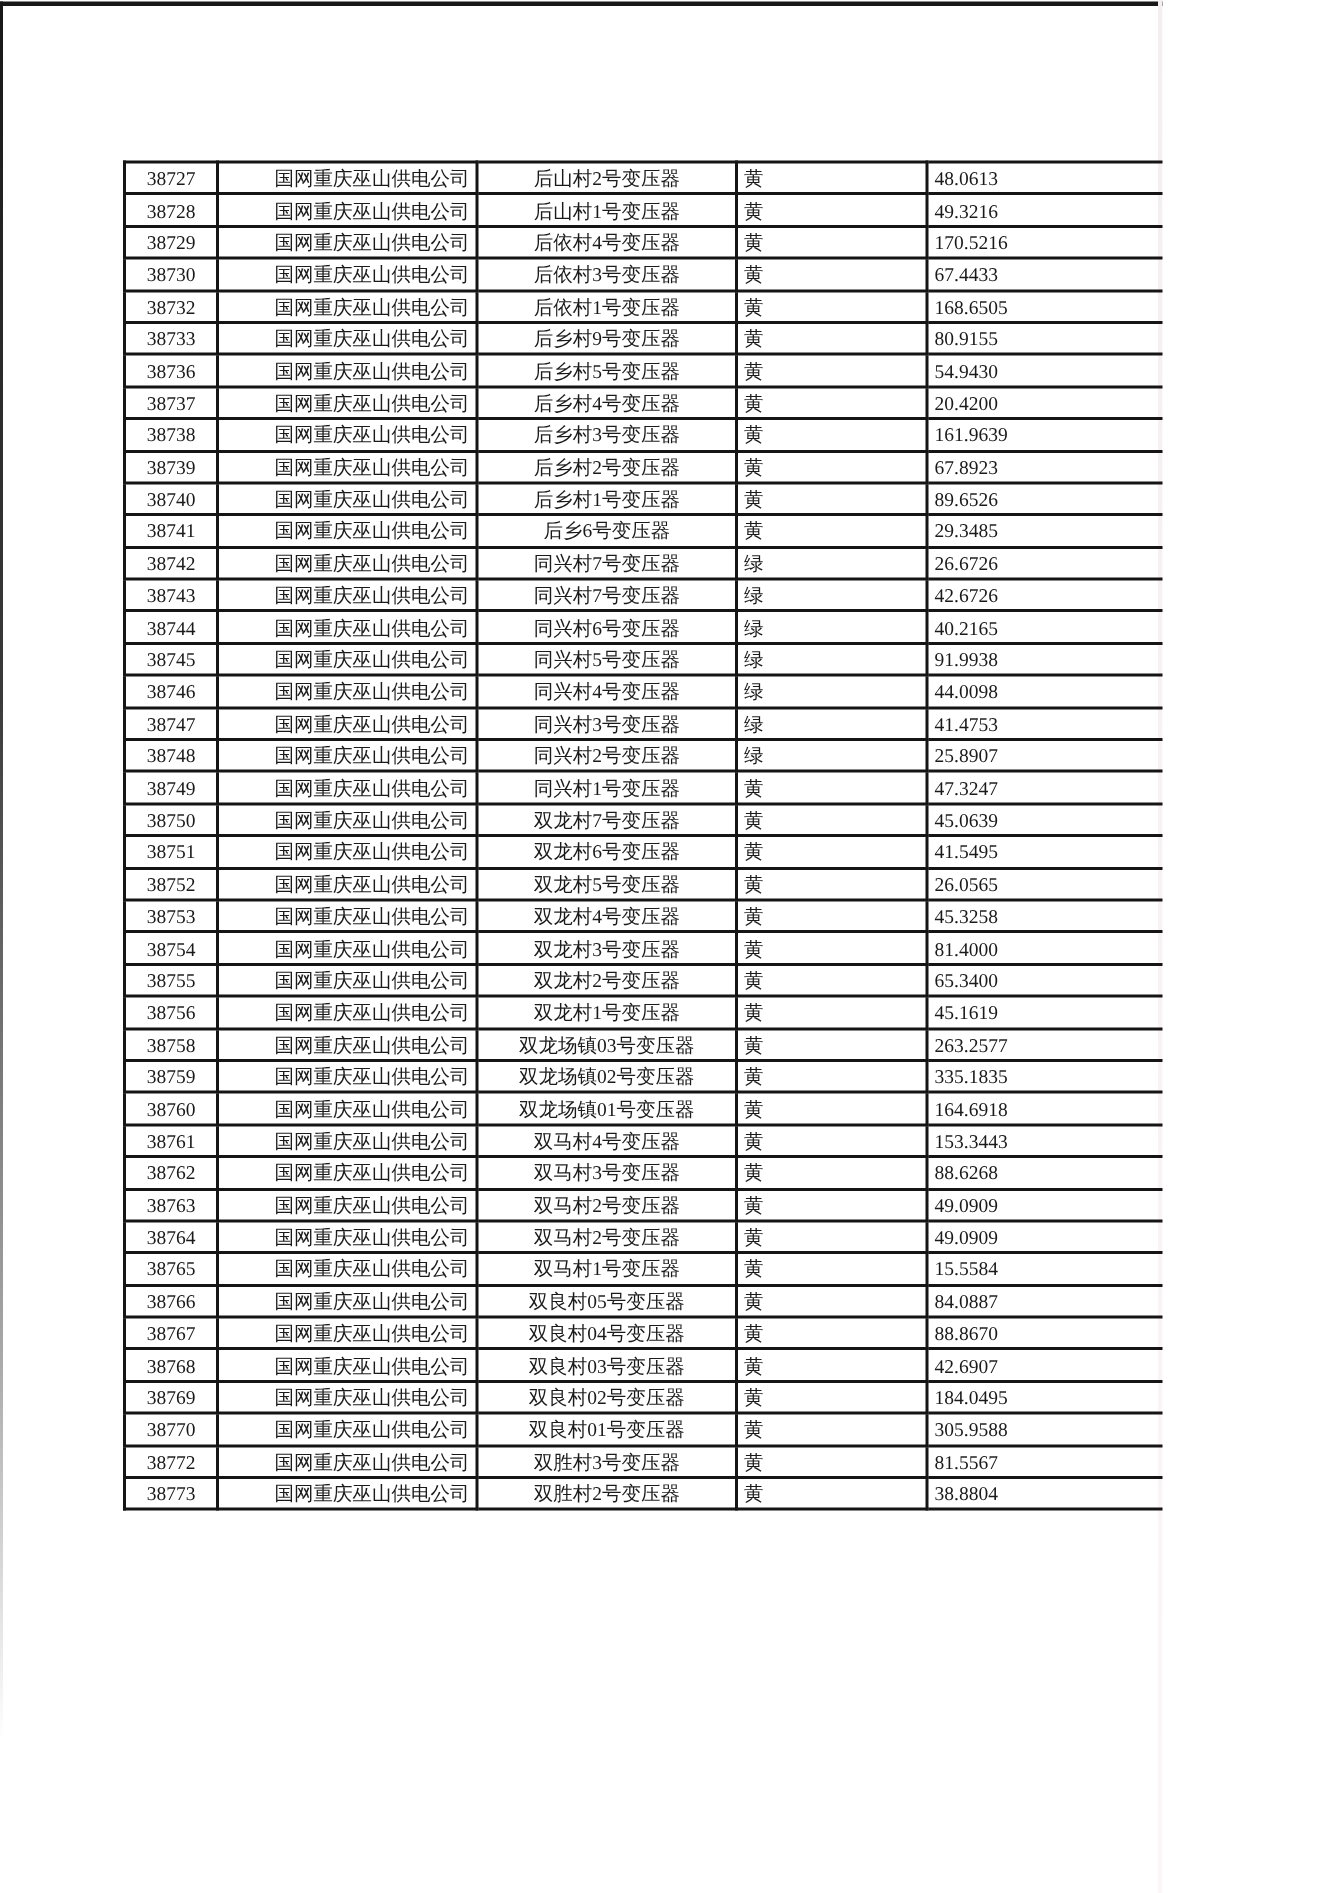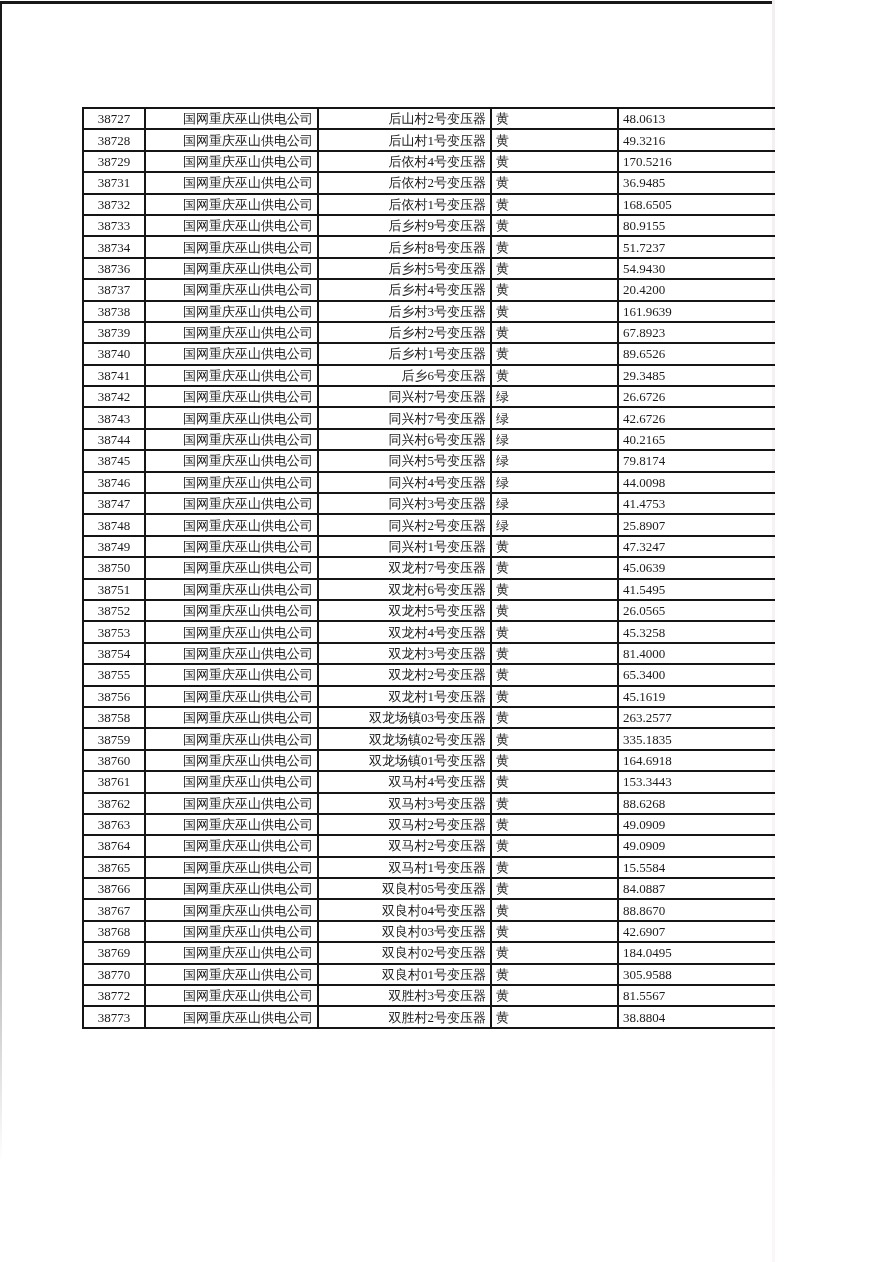--- a/index.html
+++ b/index.html
@@ -43,21 +43,21 @@
     line-height: 19px;
     color: #1a1a1a;
     height: 19.4px;
     padding: 0 4px;
     white-space: nowrap;
     overflow: hidden;
     vertical-align: middle;
   }
   td.col-id    { text-align: center; padding: 0 2px; }
   td.col-co    { text-align: right; }
-  td.col-name  { text-align: right; }
+  td.col-name  { text-align: center; }
   td.col-stat  { text-align: left; }
   td.col-val   { text-align: left; border-radius: 10px; }
 </style>
 </head>
 <body>
 
 <div id="page">
   <div class="top-rule"></div>
   <div class="left-rule"></div>
   <div class="right-edge"></div>
@@ -86,48 +86,41 @@
           <td class="col-val">49.3216</td>
         </tr>
         <tr>
           <td class="col-id">38729</td>
           <td class="col-co">国网重庆巫山供电公司</td>
           <td class="col-name">后依村4号变压器</td>
           <td class="col-stat">黄</td>
           <td class="col-val">170.5216</td>
         </tr>
         <tr>
-          <td class="col-id">38731</td>
-          <td class="col-co">国网重庆巫山供电公司</td>
-          <td class="col-name">后依村2号变压器</td>
-          <td class="col-stat">黄</td>
-          <td class="col-val">36.9485</td>
+          <td class="col-id">38730</td>
+          <td class="col-co">国网重庆巫山供电公司</td>
+          <td class="col-name">后依村3号变压器</td>
+          <td class="col-stat">黄</td>
+          <td class="col-val">67.4433</td>
         </tr>
         <tr>
           <td class="col-id">38732</td>
           <td class="col-co">国网重庆巫山供电公司</td>
           <td class="col-name">后依村1号变压器</td>
           <td class="col-stat">黄</td>
           <td class="col-val">168.6505</td>
         </tr>
         <tr>
           <td class="col-id">38733</td>
           <td class="col-co">国网重庆巫山供电公司</td>
           <td class="col-name">后乡村9号变压器</td>
           <td class="col-stat">黄</td>
           <td class="col-val">80.9155</td>
         </tr>
         <tr>
-          <td class="col-id">38734</td>
-          <td class="col-co">国网重庆巫山供电公司</td>
-          <td class="col-name">后乡村8号变压器</td>
-          <td class="col-stat">黄</td>
-          <td class="col-val">51.7237</td>
-        </tr>
-        <tr>
           <td class="col-id">38736</td>
           <td class="col-co">国网重庆巫山供电公司</td>
           <td class="col-name">后乡村5号变压器</td>
           <td class="col-stat">黄</td>
           <td class="col-val">54.9430</td>
         </tr>
         <tr>
           <td class="col-id">38737</td>
           <td class="col-co">国网重庆巫山供电公司</td>
           <td class="col-name">后乡村4号变压器</td>
@@ -181,21 +174,21 @@
           <td class="col-co">国网重庆巫山供电公司</td>
           <td class="col-name">同兴村6号变压器</td>
           <td class="col-stat">绿</td>
           <td class="col-val">40.2165</td>
         </tr>
         <tr>
           <td class="col-id">38745</td>
           <td class="col-co">国网重庆巫山供电公司</td>
           <td class="col-name">同兴村5号变压器</td>
           <td class="col-stat">绿</td>
-          <td class="col-val">79.8174</td>
+          <td class="col-val">91.9938</td>
         </tr>
         <tr>
           <td class="col-id">38746</td>
           <td class="col-co">国网重庆巫山供电公司</td>
           <td class="col-name">同兴村4号变压器</td>
           <td class="col-stat">绿</td>
           <td class="col-val">44.0098</td>
         </tr>
         <tr>
           <td class="col-id">38747</td>

